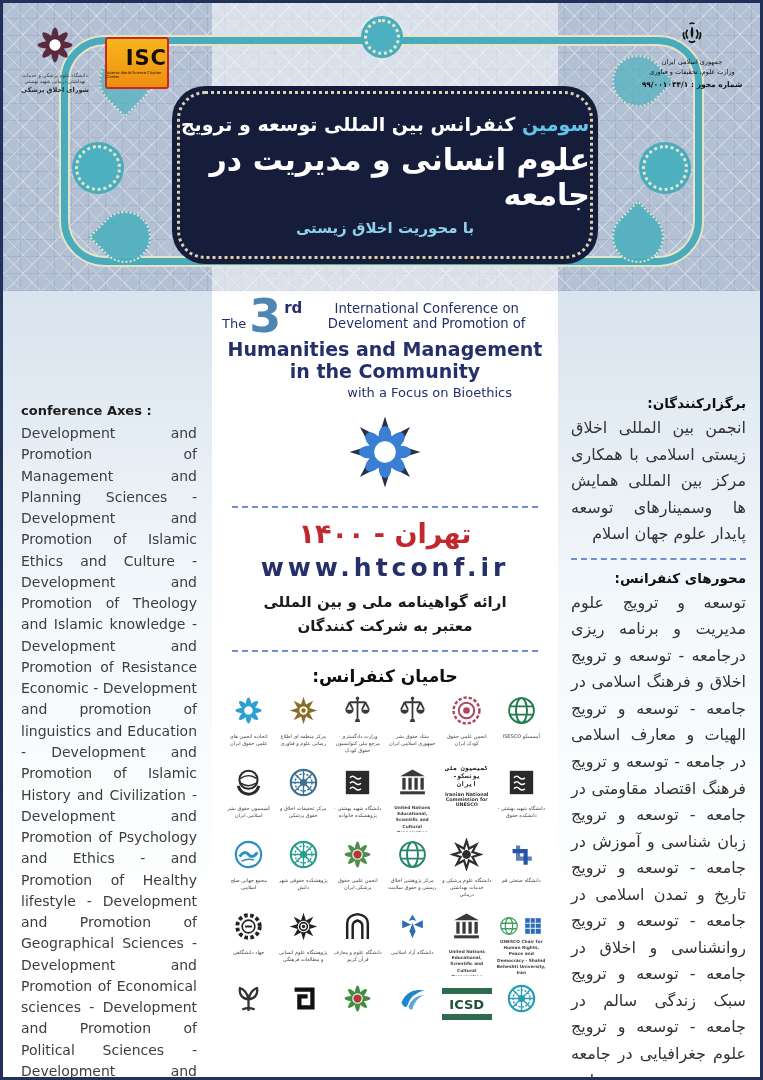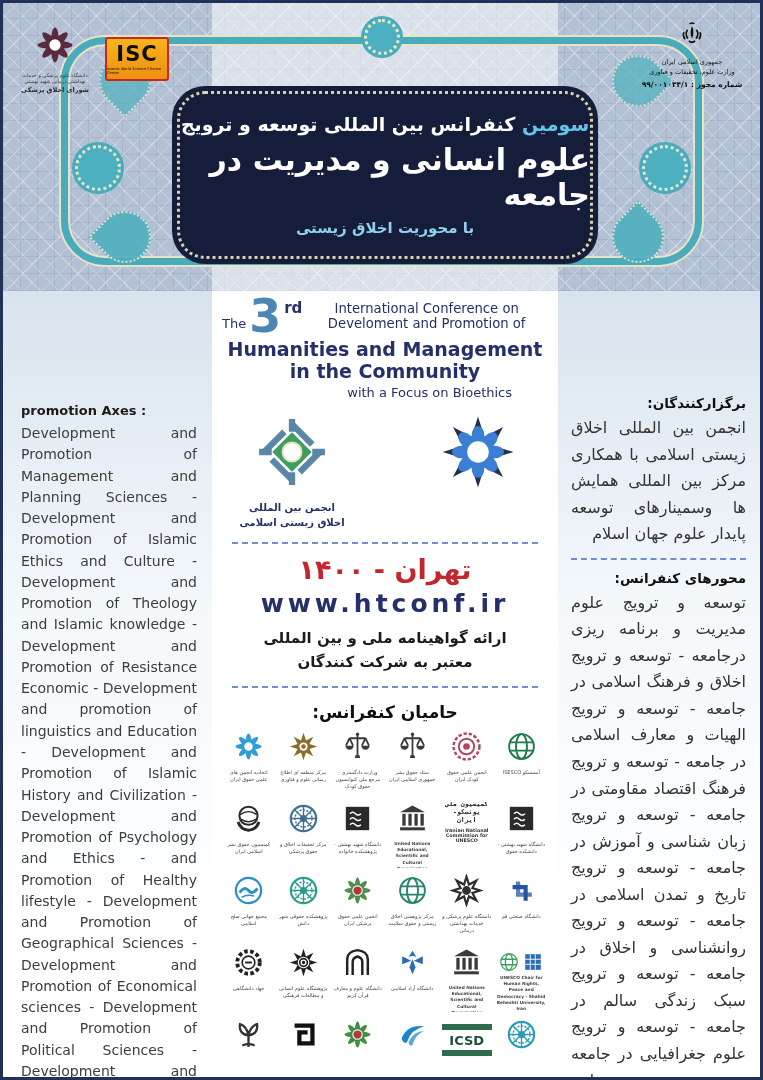--- a/index.html
+++ b/index.html
@@ -37,23 +37,23 @@
             display:flex; flex-direction:column; justify-content:center; align-items:center; gap:7px; z-index:3; }
   .b1 { font-size:19px; font-weight:700; color:#fff; }
   .b1 .hl { color:#62c4e8; }
   .b2 { font-size:30px; font-weight:700; color:#fff; }
   .b3 { font-size:15px; font-weight:700; color:#8fd0ea; }
 
   .tl-logos { position:absolute; left:16px; top:20px; display:flex; gap:14px; align-items:flex-start; z-index:4; }
   .uni { width:72px; text-align:center; color:#5a2b3f; }
   .uni .cap1 { font-size:5px;  color:#3a3a3a; margin-top:1px; }
   .uni .cap2 { font-size:6.5px; color:#2a2a2a; font-weight:700; margin-top:2px; }
-  .isc { width:64px; height:44px; margin-top:14px; background:linear-gradient(180deg,#f8b51c,#ee8e10);
+  .isc { width:64px; height:52px; margin-top:14px; background:linear-gradient(180deg,#f8b51c,#ee8e10);
          border:2px solid #c8281e; border-radius:3px; display:flex; flex-direction:column;
-         align-items:center; justify-content:center; }
+         align-items:flex-end; justify-content:center; }
   .isc .t { font-weight:700; font-size:21px; color:#101010; line-height:1; letter-spacing:1px; }
   .isc .s { font-size:3.6px; color:#101010; margin-top:2px; }
 
   .tr-gov { position:absolute; right:10px; top:18px; width:116px; text-align:center; direction:rtl; z-index:4; }
   .tr-gov .g1 { font-size:6.5px; color:#111; margin-top:3px; }
   .tr-gov .g2 { font-size:6.5px; color:#111; margin-top:2px; }
   .tr-gov .lic { font-size:7.5px; color:#111; margin-top:4px;font-weight:bold; }
 
   
   .main { position:absolute; top:288px; left:0; right:0; bottom:0; display:flex; }
@@ -303,55 +303,38 @@
       </svg>
       <div class="g1">جمهوری اسلامی ایران</div>
       <div class="g2">وزارت علوم، تحقیقات و فناوری</div>
       <div class="lic">شماره مجوز : ۹۹/۰۰۱۰۳۴/۱</div>
     </div>
   </div>
 
   <div class="main">
 
     <div class="col-side col-l">
-      <div class="axes-title">promotion Axes :</div>
+      <div class="axes-title">conference Axes :</div>
       <div class="axes-body">Development and Promotion of Management and Planning Sciences - Development and Promotion of Islamic Ethics and Culture - Development and Promotion of Theology and Islamic knowledge - Development and Promotion of Resistance Economic - Development and promotion of linguistics and Education - Development and Promotion of Islamic History and Civilization - Development and Promotion of Psychology and Ethics - and Promotion of Healthy lifestyle - Development and Promotion of Geographical Sciences - Development and Promotion of Economical sciences - Development and Promotion of Political Sciences - Development and Promotion of Law and Jurisprudence - Development and Promotion of Educational Sciences - Development and Promotion of Iranian Art - Development and Promotion of Science</div>
     </div>
 
     <div class="col-c">
 
       <div class="etitle">
         <div class="et1">
           <span class="the">The</span>
           <span class="num">3</span>
           <span class="ord">rd</span>
           <span class="rest">International Conference on Develoment and Promotion of</span>
         </div>
         <div class="et2">Humanities and Management in the Community</div>
         <div class="et3">with a Focus on Bioethics</div>
       </div>
 
       <div class="org-logos">
-        <div class="org">
-          <svg viewBox="0 0 60 60">
-            <g fill="none" stroke="#5b87a6" stroke-width="5">
-              <path d="M30 8 L46 24 M52 30 L36 46 M30 52 L14 36 M8 30 L24 14"></path>
-            </g>
-            <rect x="19" y="19" width="22" height="22" transform="rotate(45 30 30)" fill="#3f9e5f"></rect>
-            <g fill="none" stroke="#5b87a6" stroke-width="5">
-                <path d="M30 4v10M56 30H46M30 56V46M4 30h10"></path>
-              </g>
-            <circle cx="30" cy="30" r="7.5" fill="#fff"></circle>
-            <circle cx="30" cy="30" r="7.5" fill="none" stroke="#e8e0c0" stroke-width="1.5"></circle>
-          </svg>
-          <div class="oc">
-            <div>انجمن بین المللی</div>
-            <div>اخلاق زیستی اسلامی</div>
-          </div>
-        </div>
         <div class="org">
           <svg viewBox="0 0 60 60">
             <polygon fill="#223349" points="58,30 42,35 49.8,49.8 35,42 30,58 25,42 10.2,49.8 18,35 2,30 18,25 10.2,10.2 25,18 30,2 35,18 49.8,10.2 42,25"></polygon>
             <g fill="#3a7fd4">
               <ellipse cx="30" cy="17" rx="5" ry="7.5"></ellipse>
               <ellipse cx="30" cy="17" rx="5" ry="7.5" transform="rotate(45 30 30)"></ellipse>
               <ellipse cx="30" cy="17" rx="5" ry="7.5" transform="rotate(90 30 30)"></ellipse>
               <ellipse cx="30" cy="17" rx="5" ry="7.5" transform="rotate(135 30 30)"></ellipse>
               <ellipse cx="30" cy="17" rx="5" ry="7.5" transform="rotate(180 30 30)"></ellipse>
               <ellipse cx="30" cy="17" rx="5" ry="7.5" transform="rotate(225 30 30)"></ellipse>

